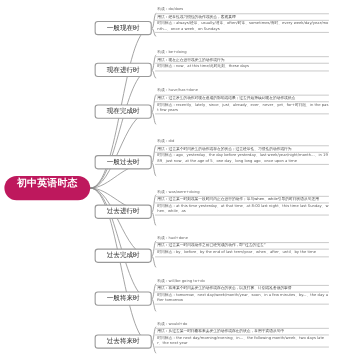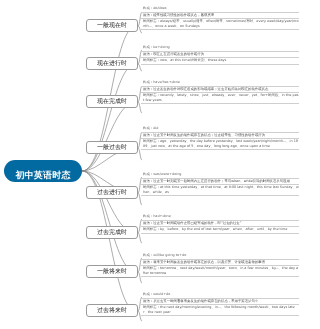--- a/index.html
+++ b/index.html
@@ -10,23 +10,23 @@
     position:relative;
   }
   #canvas { position:absolute; inset:0; width:300px; height:329px; }
   #edges { position:absolute; inset:0; width:300px; height:329px; }
 
   
   .root {
     position:absolute;
     left:4px; top:160px;
     width:78px; height:22px;
-    background:#0369a1;
+    background:#be185d;
     border-radius:11px;
-    display:flex; align-items:flex-end; justify-content:center;
+    display:flex; align-items:flex-start; justify-content:center;
     color:#ffffff;
     font-size:9px;
     font-weight:bold;
     letter-spacing:.2px;
     white-space:nowrap;
     z-index:5;
   }
 
   
   .node {

